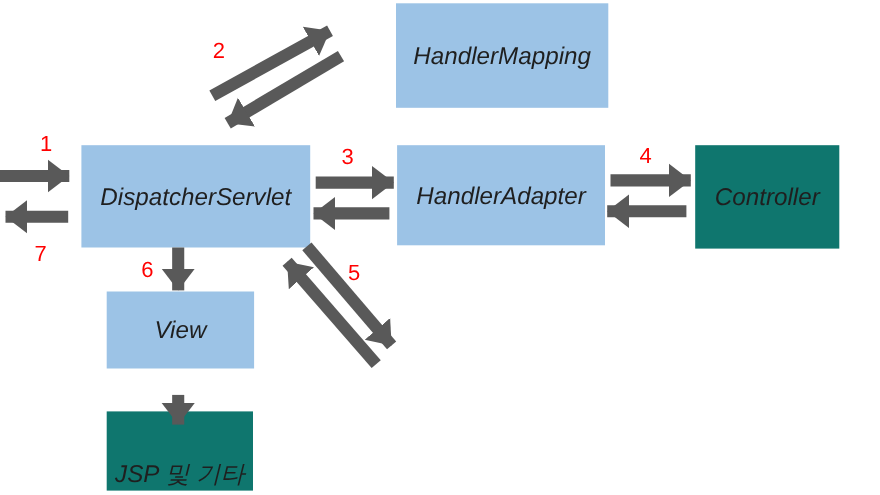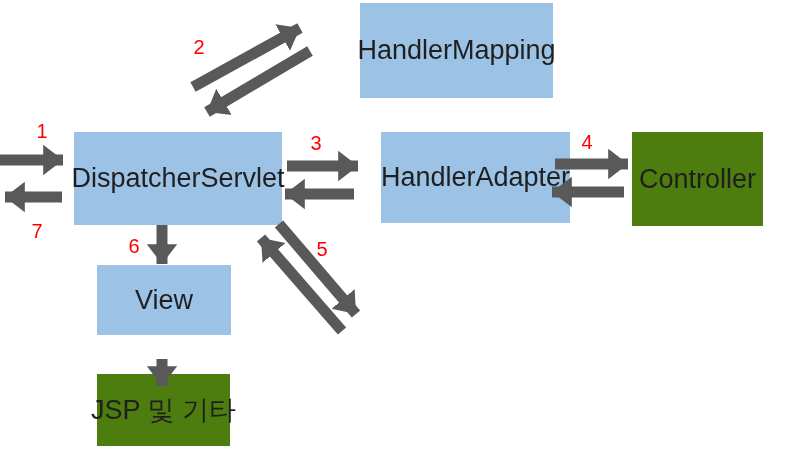--- a/index.html
+++ b/index.html
@@ -13,35 +13,36 @@
     width: 800px;
     height: 450px;
     overflow: hidden;
     background: #ffffff;
   }
   .node {
     position: absolute;
     display: flex;
     align-items: center;
     justify-content: center;
-    font-size: 27px;
+    font-size: 22px;
     color: #1f1f1f;
     white-space: nowrap;
     z-index: 1;
+    font-style: italic;
   }
   .node--blue   { background: #9CC3E6; }
-  .node--yellow { background: #4d7c0f; }
+  .node--yellow { background: #0f766e; }
 
   #node-handler-mapping    { left: 360px; top: 3px;   width: 193px; height: 95px; }
   #node-dispatcher-servlet { left: 74px;  top: 132px; width: 208px; height: 93px; }
-  #node-handler-adapter    { left: 361px; top: 132px; width: 189px; height: 91px; margin-left: 20px; }
+  #node-handler-adapter    { left: 361px; top: 132px; width: 189px; height: 91px; }
   #node-controller         { left: 632px; top: 132px; width: 131px; height: 94px; }
   #node-view-resolver      { left: 362px; top: 262px; width: 161px; height: 93px; }
   #node-view               { left: 97px;  top: 265px; width: 134px; height: 70px; }
-  #node-jsp                { left: 97px;  top: 374px; width: 133px; height: 72px; }
+  #node-jsp                { left: 97px;  top: 374px; width: 133px; height: 72px; align-items: flex-end; }
 
   .step-num {
     position: absolute;
     font-size: 20px;
     line-height: 1;
     color: #FF0000;
     transform: translate(-50%, -50%);
     z-index: 3;
   }
   #step-1 { left: 42px;  top: 131px; }

